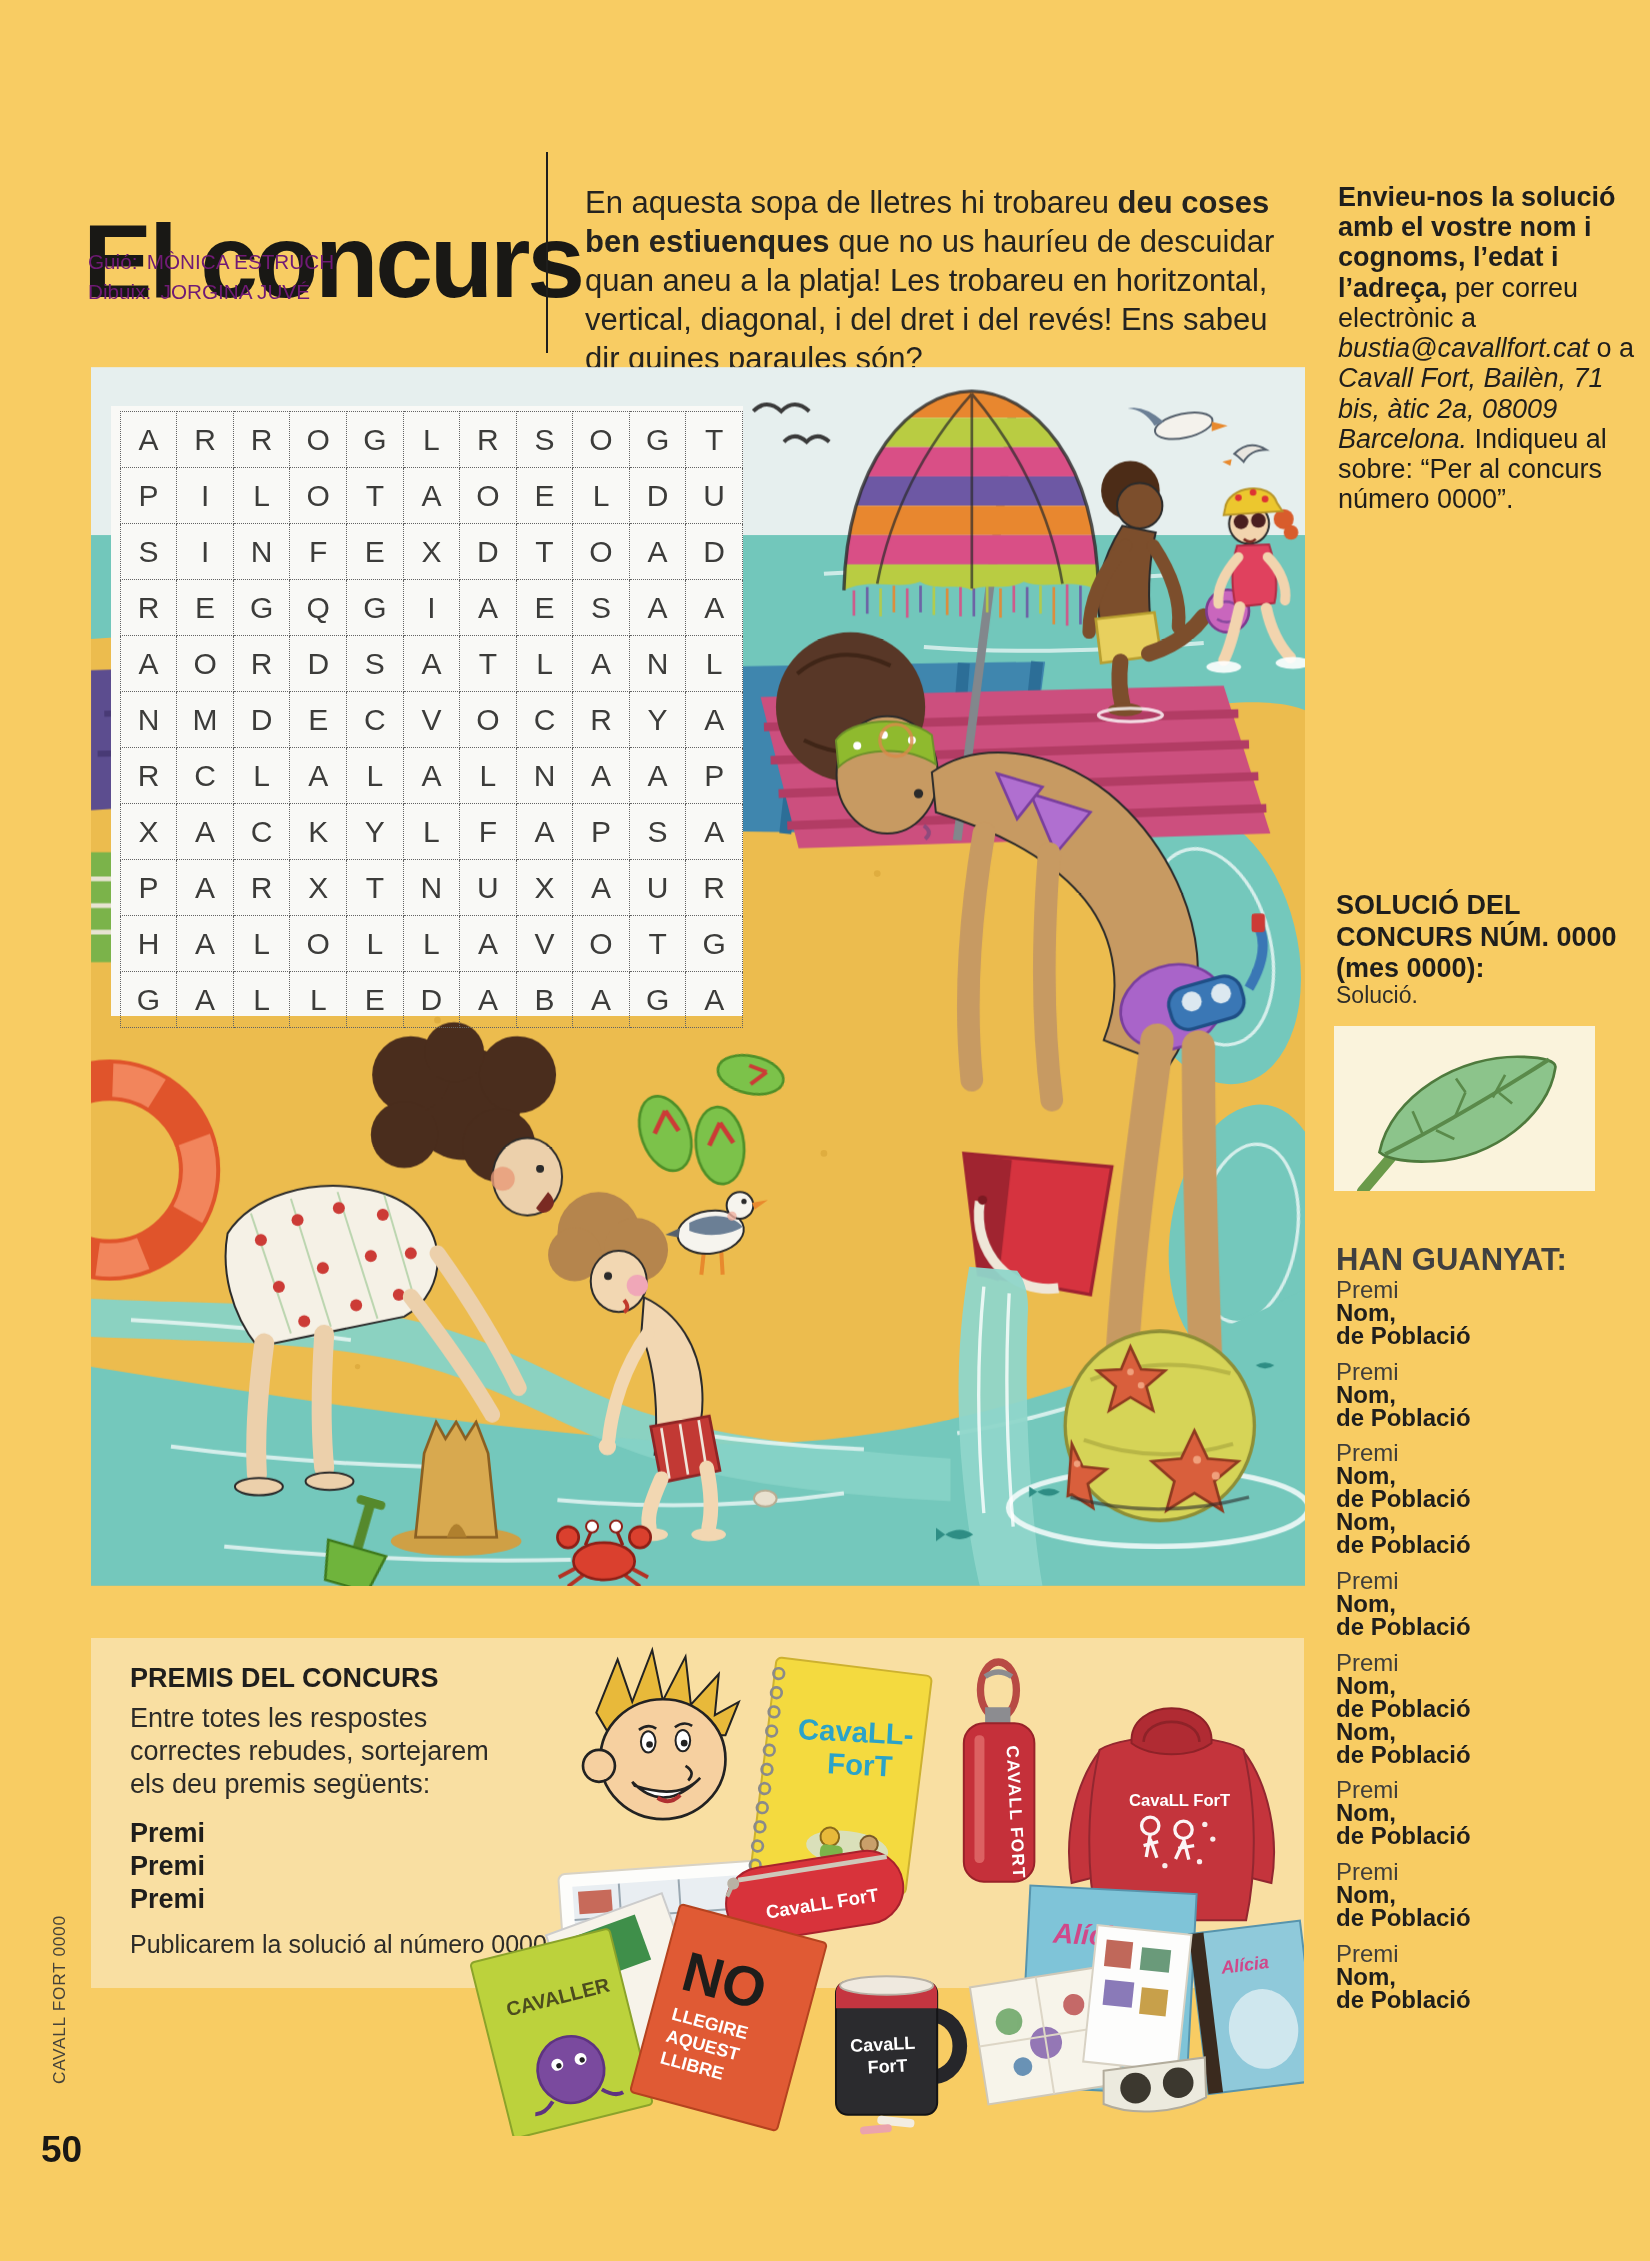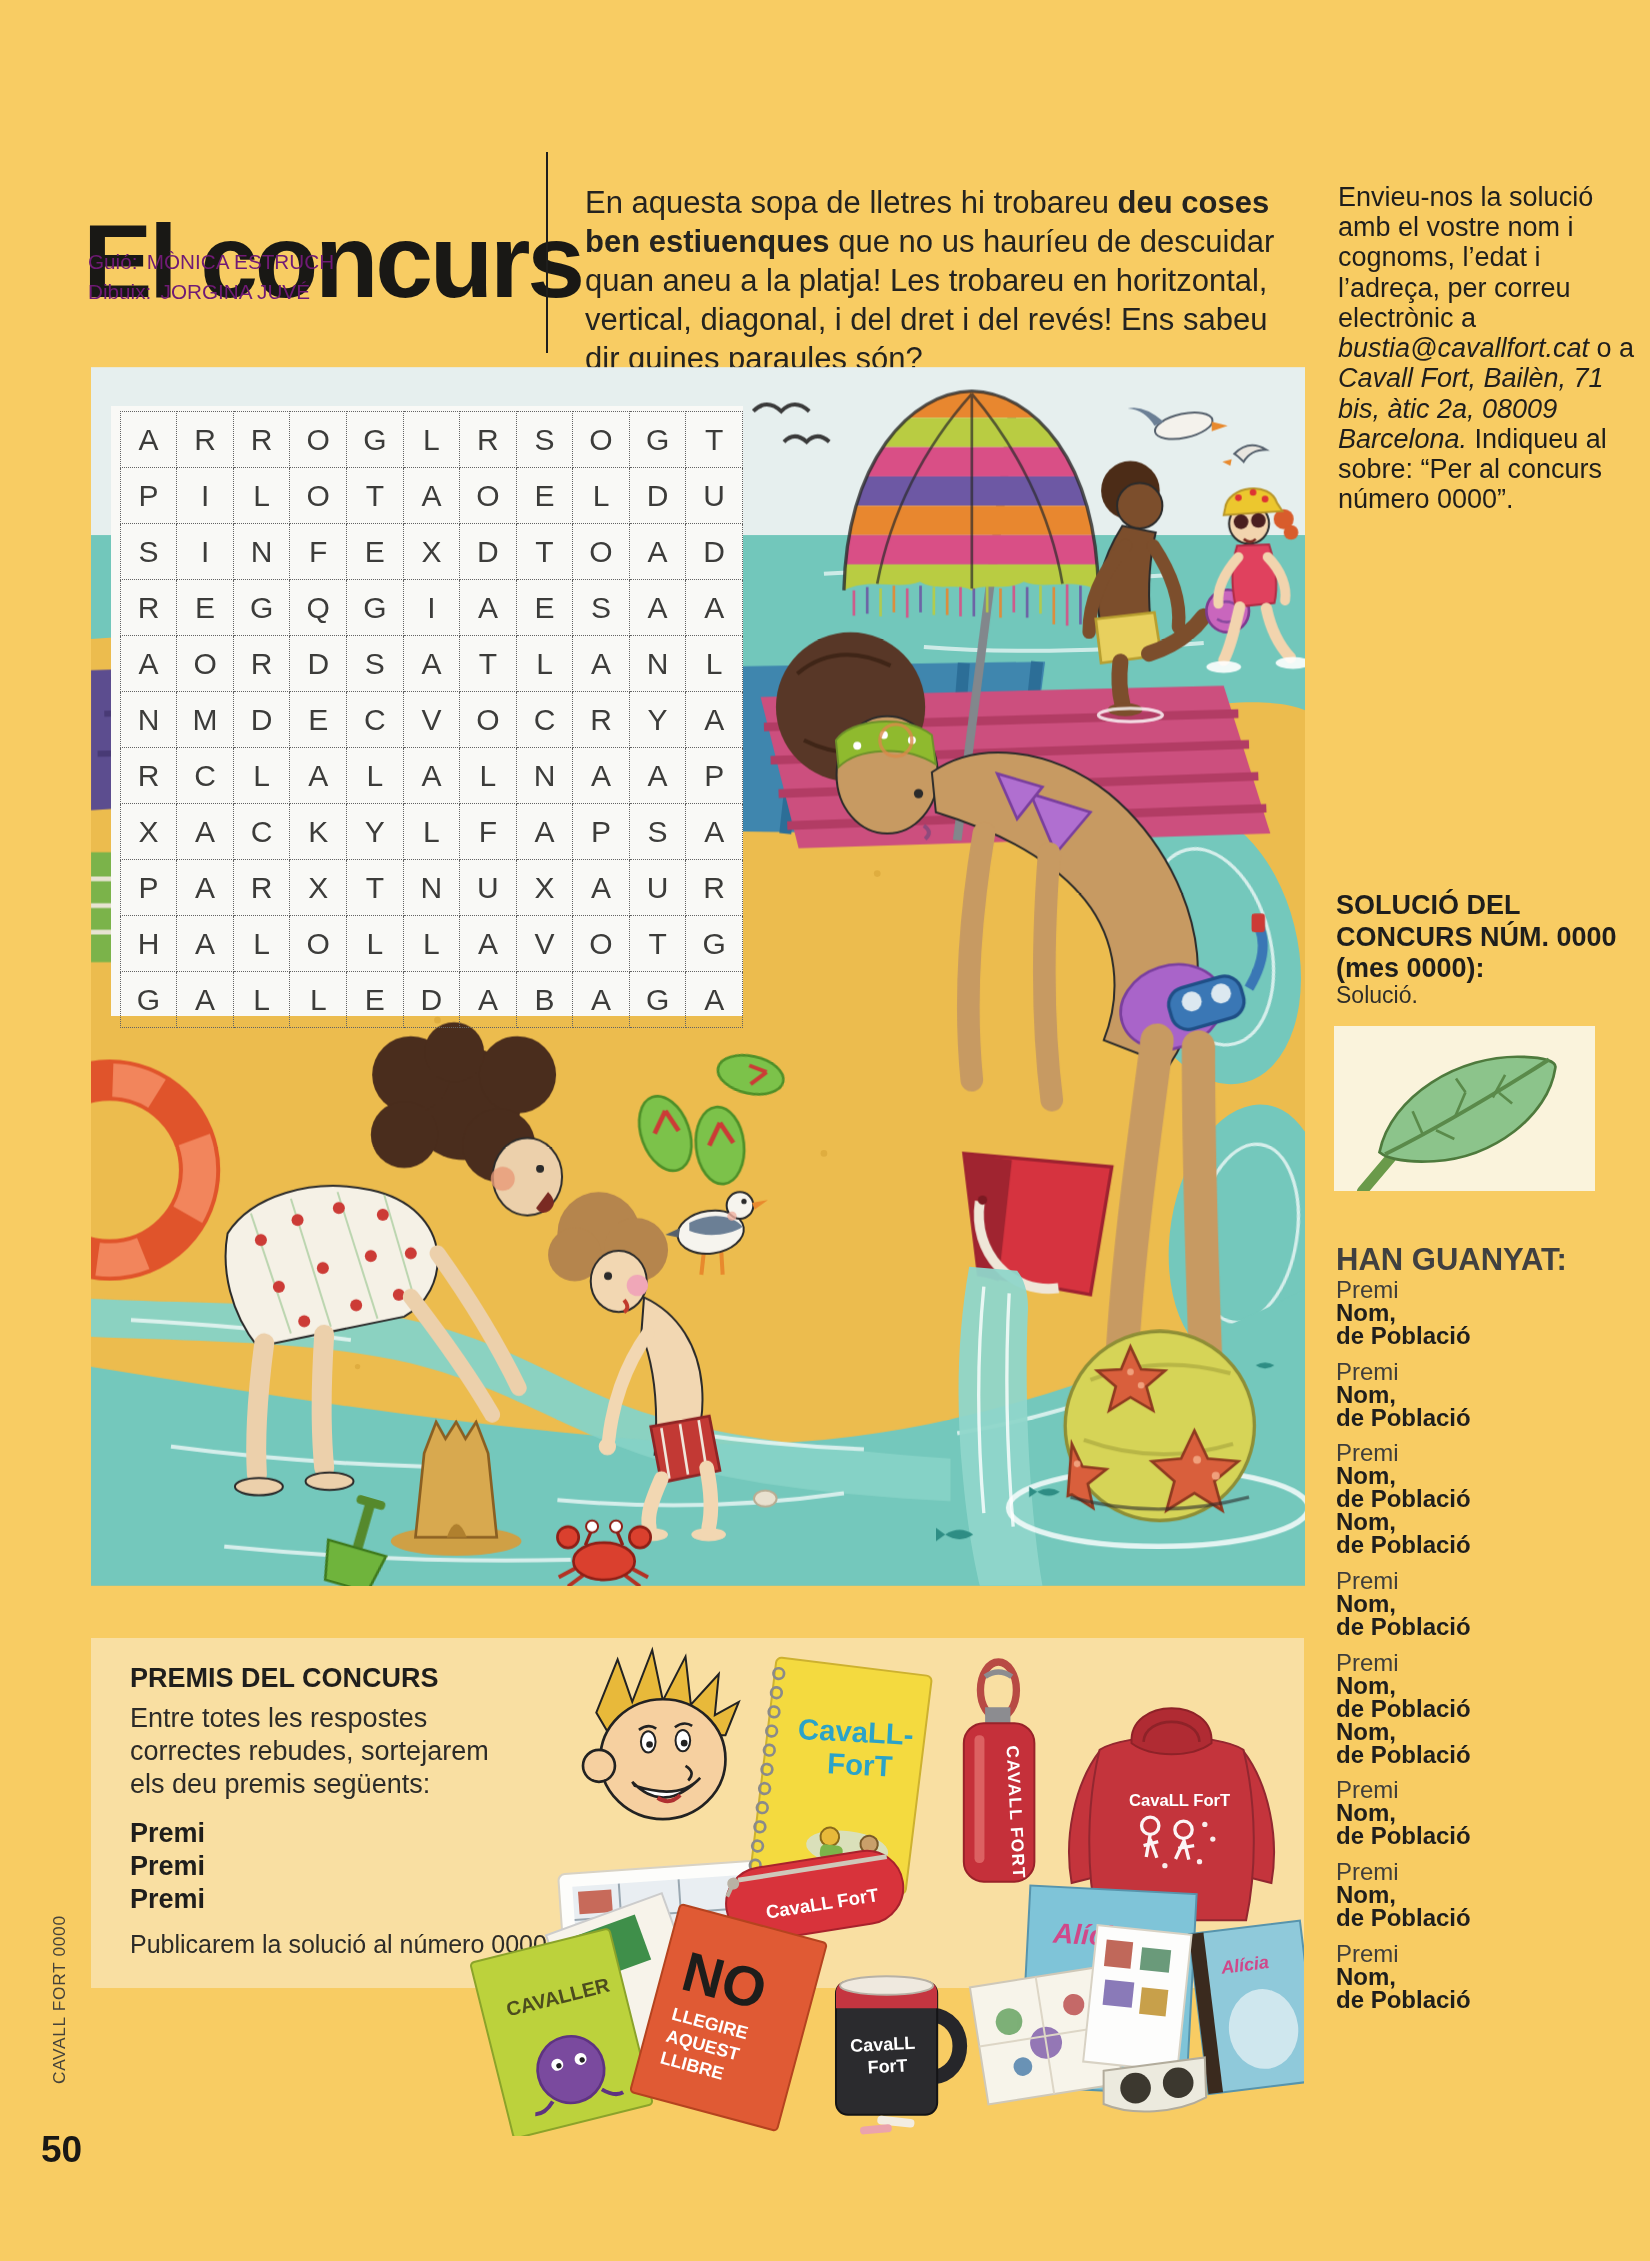--- a/index.html
+++ b/index.html
@@ -7,21 +7,21 @@
         font-family:"Liberation Sans",sans-serif;color:#1f1e1c;overflow:hidden;padding-left:35px;}
   .abs{position:absolute;}
   
   .title{left:83px;top:139px;font-size:104px;font-weight:900;letter-spacing:-3.3px;color:#191815;line-height:1;}
   .credits{left:88px;top:247px;font-size:20.7px;line-height:1.45;color:#701a75;}
   .credits .lab{margin-right:9.3px;}
   .divider{left:546px;top:152px;width:2px;height:201px;background:#1f1e1c;}
   .intro{left:585px;top:152px;width:725px;font-size:31px;line-height:1.26;font-weight:500;color:#242320;}
   .intro b{font-weight:800;}
   .sendblock{left:1338px;top:155px;width:301px;font-size:27px;line-height:1.12;color:#1f1e1c;}
-  .sendblock .b{font-weight:400;}
+  .sendblock .b{font-weight:700;}
   .sendblock .i{font-style:italic;}
   
   .illus{left:91px;top:367px;width:1214px;height:1219px;}
   .illus svg{position:absolute;left:0;top:0;}
   .paper{position:absolute;left:20px;top:39px;width:632px;height:610px;background:#f9f9f6;}
   .ws{position:absolute;left:8.7px;top:5.3px;border-collapse:collapse;table-layout:fixed;}
   .ws td{width:55px;height:53px;border:1.3px dotted #636363;text-align:center;vertical-align:middle;
          font-size:30px;color:#3c3c3a;font-weight:400;}
   
   .sol-heading{left:1336px;top:890px;width:293px;font-size:27px;font-weight:800;line-height:1.17;color:#1f1e1c;}

